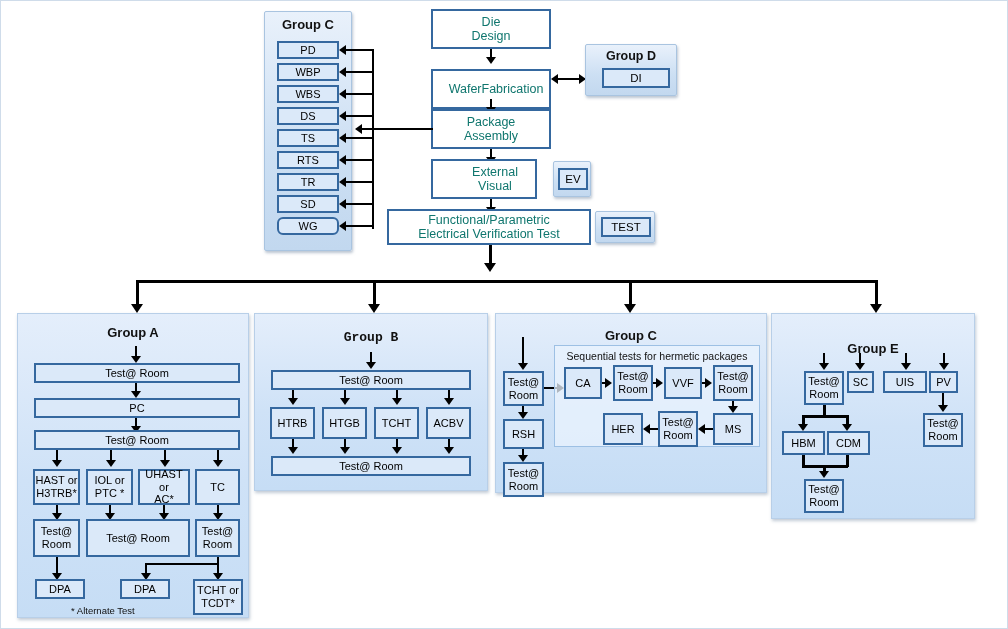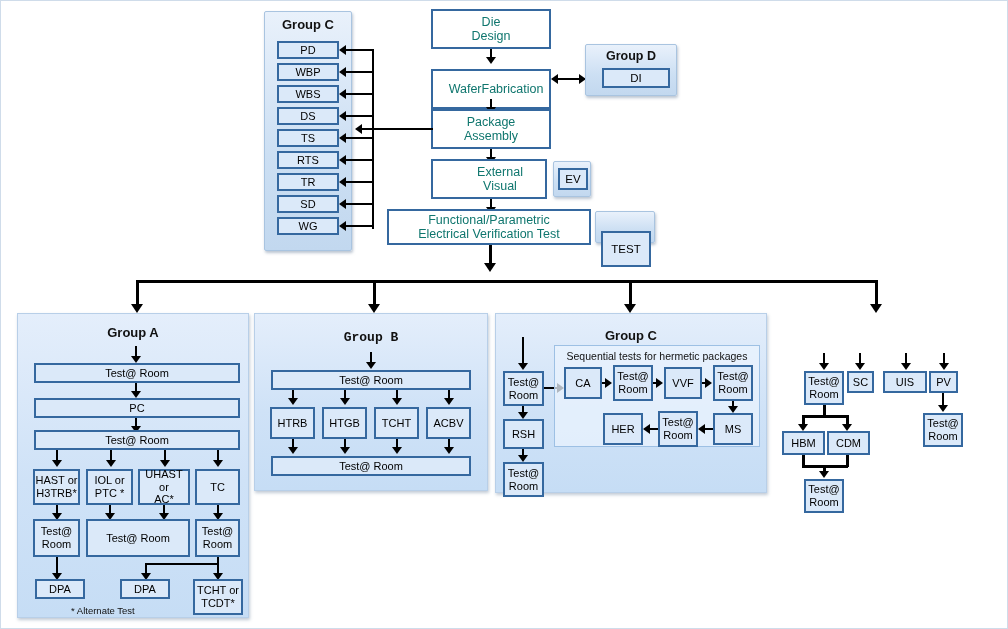--- a/index.html
+++ b/index.html
@@ -81,41 +81,41 @@
   <div class="ar ar-d" style="left:485px;top:106px;"></div>
 
   <div class="node big" style="left:430px;top:108px;width:120px;height:40px;flex-direction:column;">
     <span>Package</span>
     <span>Assembly</span>
   </div>
 
   <div class="ln vl" style="left:489px;top:148px;height:10px;"></div>
   <div class="ar ar-d" style="left:485px;top:156px;"></div>
 
-  <div class="node big" style="left:430px;top:158px;width:116px;height:40px;flex-direction:column;padding-left:24px;">
+  <div class="node big" style="left:430px;top:158px;width:106px;height:40px;flex-direction:column;padding-left:24px;">
     <span>External</span>
     <span>Visual</span>
   </div>
 
   <div class="badge" style="left:552px;top:160px;width:38px;height:36px;">
     <div class="badge-inner" style="left:4px;top:6px;width:30px;height:22px;">
       <span>EV</span>
     </div>
   </div>
 
   <div class="ln vl" style="left:489px;top:198px;height:10px;"></div>
   <div class="ar ar-d" style="left:485px;top:206px;"></div>
 
   <div class="node big" style="left:386px;top:208px;width:204px;height:36px;flex-direction:column;">
     <span>Functional/Parametric</span>
     <span>Electrical Verification Test</span>
   </div>
 
   <div class="badge" style="left:594px;top:210px;width:60px;height:32px;">
-    <div class="badge-inner" style="left:5px;top:19px;width:50px;height:36px;">
+    <div class="badge-inner" style="left:5px;top:5px;width:50px;height:20px;">
       <span>TEST</span>
     </div>
   </div>
 
   <div class="badge" style="left:584px;top:43px;width:92px;height:52px;">
     <div class="panel-title" style="top:4px;font-size:12.5px;">Group D</div>
     <div class="badge-inner" style="left:16px;top:23px;width:68px;height:20px;">
       <span>DI</span>
     </div>
   </div>
@@ -140,21 +140,21 @@
     </div>
   <div class="pnode" style="left:276px;top:150px;width:62px;height:18px;">
     <span>RTS</span>
     </div>
   <div class="pnode" style="left:276px;top:172px;width:62px;height:18px;">
     <span>TR</span>
     </div>
   <div class="pnode" style="left:276px;top:194px;width:62px;height:18px;">
     <span>SD</span>
     </div>
-  <div class="pnode" style="left:276px;top:216px;width:62px;height:18px;">
+  <div class="pnode" style="left:276px;top:216px;width:62px;height:18px;border-radius:6px;">
     <span>WG</span>
     </div>
 
   <div class="ln hl" style="left:360px;top:127px;width:72px;"></div>
   <div class="ar ar-l" style="left:354px;top:123px;"></div>
   <div class="ln vl" style="left:371px;top:48px;height:180px;"></div>
   <div class="ln hl" style="left:345px;top:48px;width:28px;"></div>
   <div class="ar ar-l" style="left:338px;top:44px;"></div>
   <div class="ln hl" style="left:345px;top:70px;width:28px;"></div>
   <div class="ar ar-l" style="left:338px;top:66px;"></div>
@@ -385,20 +385,23 @@
   <div class="pnode" style="left:657px;top:410px;width:40px;height:36px;flex-direction:column;">
     <span>Test@</span>
     <span>Room</span>
     </div>
   <div class="ln hl" style="left:648px;top:427px;width:9px;"></div>
   <div class="ar ar-l" style="left:642px;top:423px;"></div>
   <div class="pnode" style="left:602px;top:412px;width:40px;height:32px;">
     <span>HER</span>
     </div>
 
+  <div class="panel" style="left:770px;top:312px;width:204px;height:206px;">
+    <div class="panel-title" style="top:27px;">Group E</div>
+  </div>
 
   <div class="ln vl" style="left:822px;top:352px;height:12px;"></div>
   <div class="ar ar-d" style="left:818px;top:362px;"></div>
   <div class="ln vl" style="left:858px;top:352px;height:12px;"></div>
   <div class="ar ar-d" style="left:854px;top:362px;"></div>
   <div class="ln vl" style="left:904px;top:352px;height:12px;"></div>
   <div class="ar ar-d" style="left:900px;top:362px;"></div>
   <div class="ln vl" style="left:942px;top:352px;height:12px;"></div>
   <div class="ar ar-d" style="left:938px;top:362px;"></div>
 

